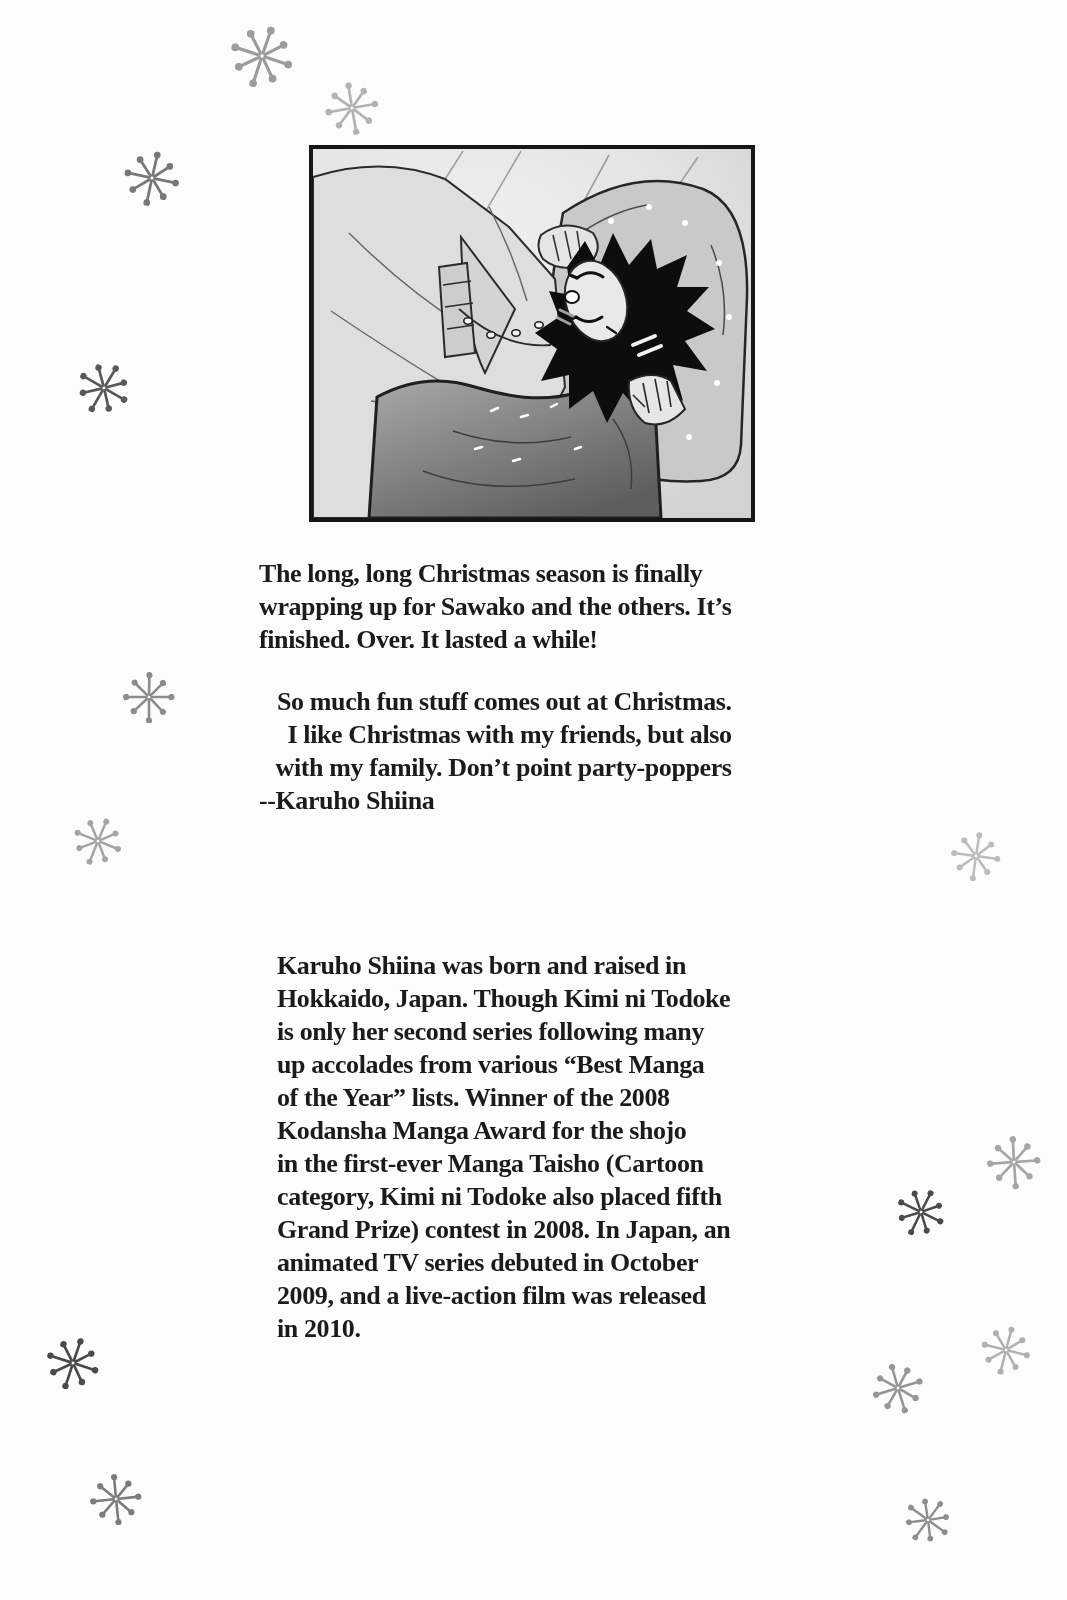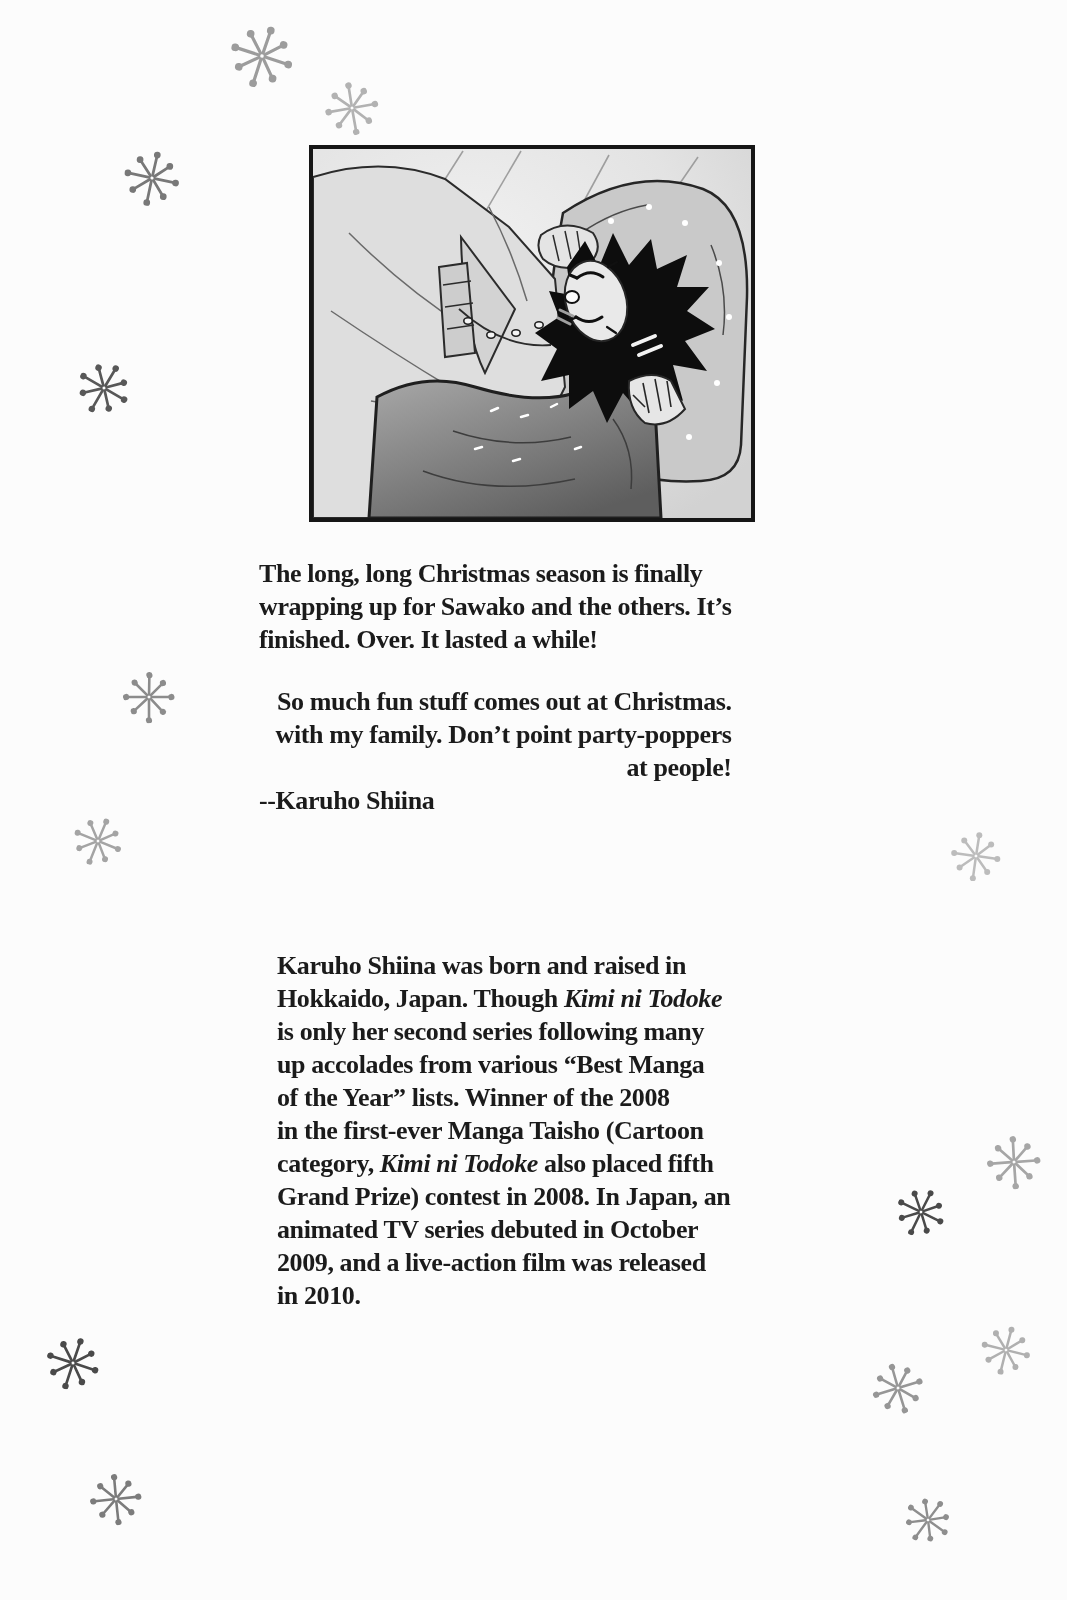--- a/index.html
+++ b/index.html
@@ -15,21 +15,21 @@
   }
   .art-frame svg{display:block;width:100%;height:100%;}
   .note{position:absolute;left:259px;top:557px;}
   .bio{position:absolute;left:277px;top:949px;}
   .tline{
     height:33px;line-height:33px;font-size:26px;font-weight:bold;
     letter-spacing:-0.4px;white-space:pre;
   }
   .para+.para{margin-top:29px;text-align:right;}
   .sig{}
-  .it{font-style:italic;}
+  .it{}
 </style>
 </head>
 <body>
 
 <div class="page">
 
   <div class="snowflakes">
       <svg viewBox="0 0 100 100" class="flake" style="left: 230px; top: 24px; width: 64px; height: 64px; transform: rotate(10deg);">
         <line x1="55.0" y1="50.7" x2="89.6" y2="55.6" stroke="#9c9c9c" stroke-width="5" stroke-linecap="round"></line>
         <circle cx="92.6" cy="56.0" r="6" fill="#9c9c9c"></circle>
@@ -421,32 +421,33 @@
   </figure>
 
   <section class="note">
     <div class="para">
       <div class="tline">The long, long Christmas season is finally</div>
       <div class="tline">wrapping up for Sawako and the others. It’s</div>
       <div class="tline">finished. Over. It lasted a while!</div>
     </div>
     <div class="para">
       <div class="tline">So much fun stuff comes out at Christmas.</div>
+      <div class="tline">I like Christmas with my friends, but also</div>
       <div class="tline">with my family. Don’t point party-poppers</div>
-      <div class="tline">at people!</div>
     </div>
     <div class="tline sig">--Karuho Shiina</div>
   </section>
 
   <section class="bio">
     <div class="tline">Karuho Shiina was born and raised in</div>
     <div class="tline"><span>Hokkaido, Japan. Though </span><span class="it">Kimi ni Todoke</span></div>
     <div class="tline">is only her second series following many</div>
     <div class="tline">up accolades from various “Best Manga</div>
     <div class="tline">of the Year” lists. Winner of the 2008</div>
+    <div class="tline">Kodansha Manga Award for the shojo</div>
     <div class="tline">in the first-ever Manga Taisho (Cartoon</div>
     <div class="tline"><span>category, </span><span class="it">Kimi ni Todoke</span><span> also placed fifth</span></div>
     <div class="tline">Grand Prize) contest in 2008. In Japan, an</div>
     <div class="tline">animated TV series debuted in October</div>
     <div class="tline">2009, and a live-action film was released</div>
     <div class="tline">in 2010.</div>
   </section>
 
 </div>
 

